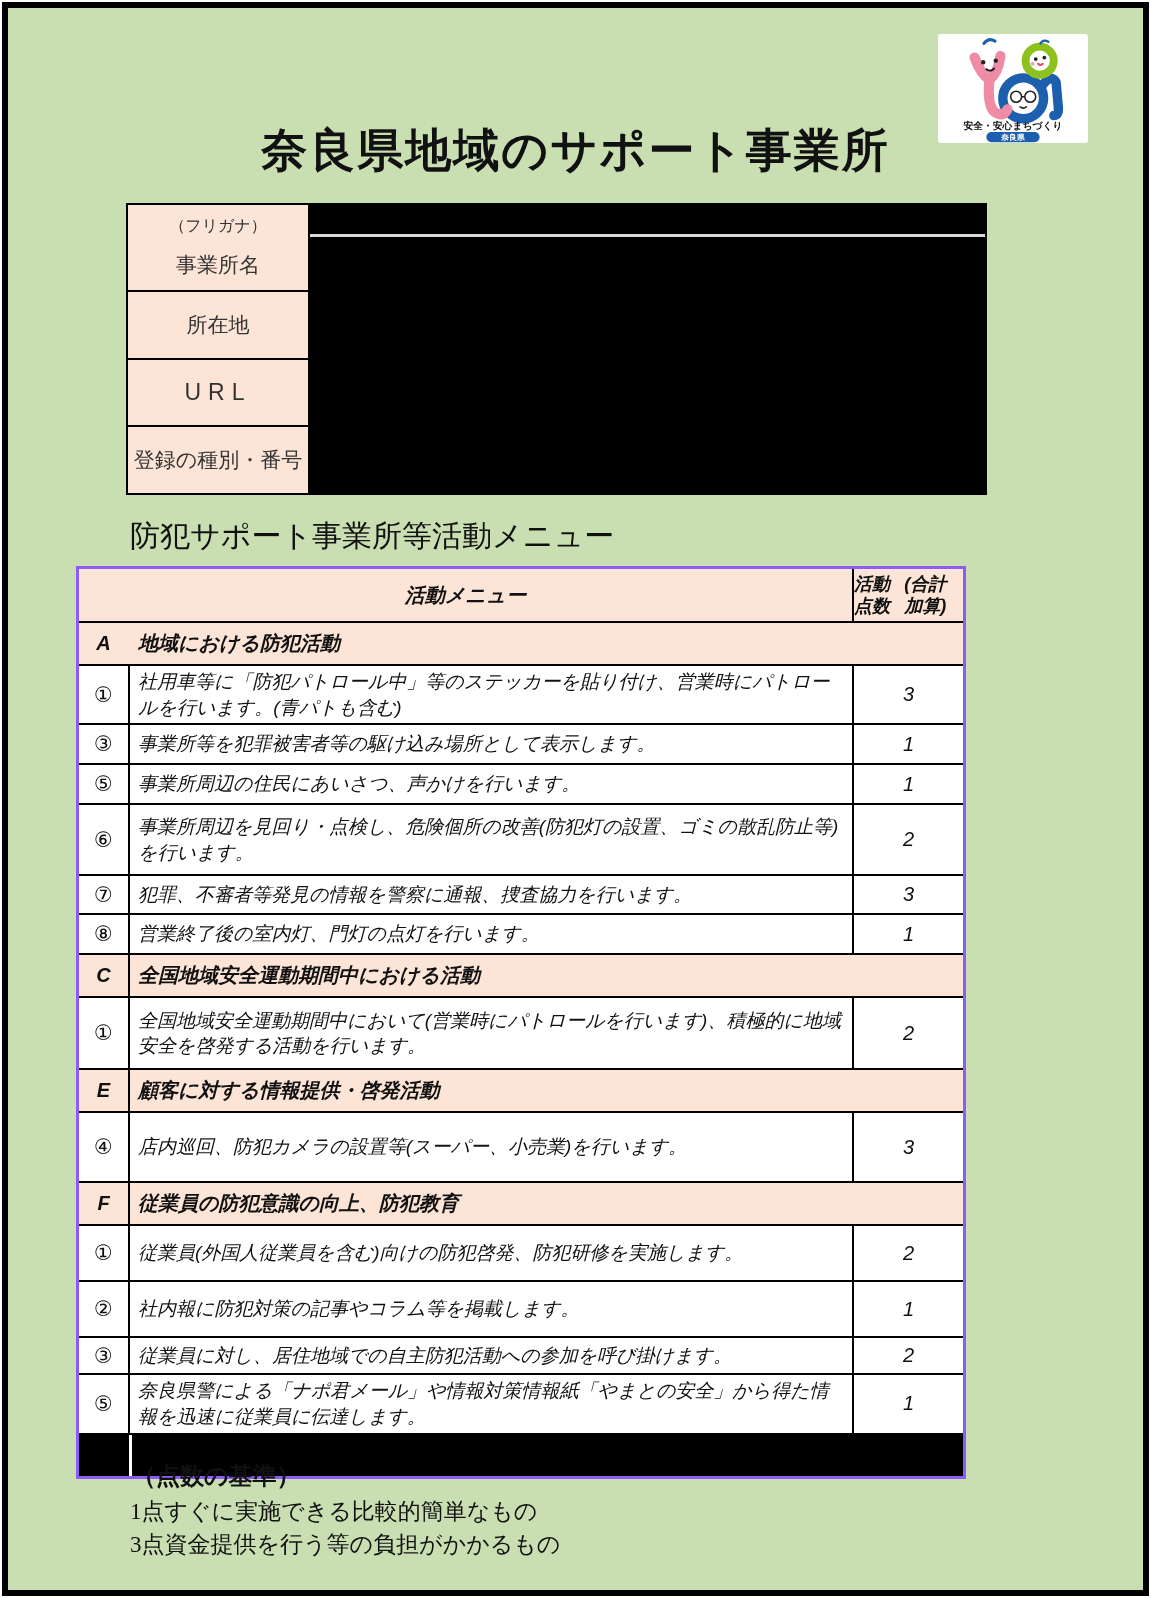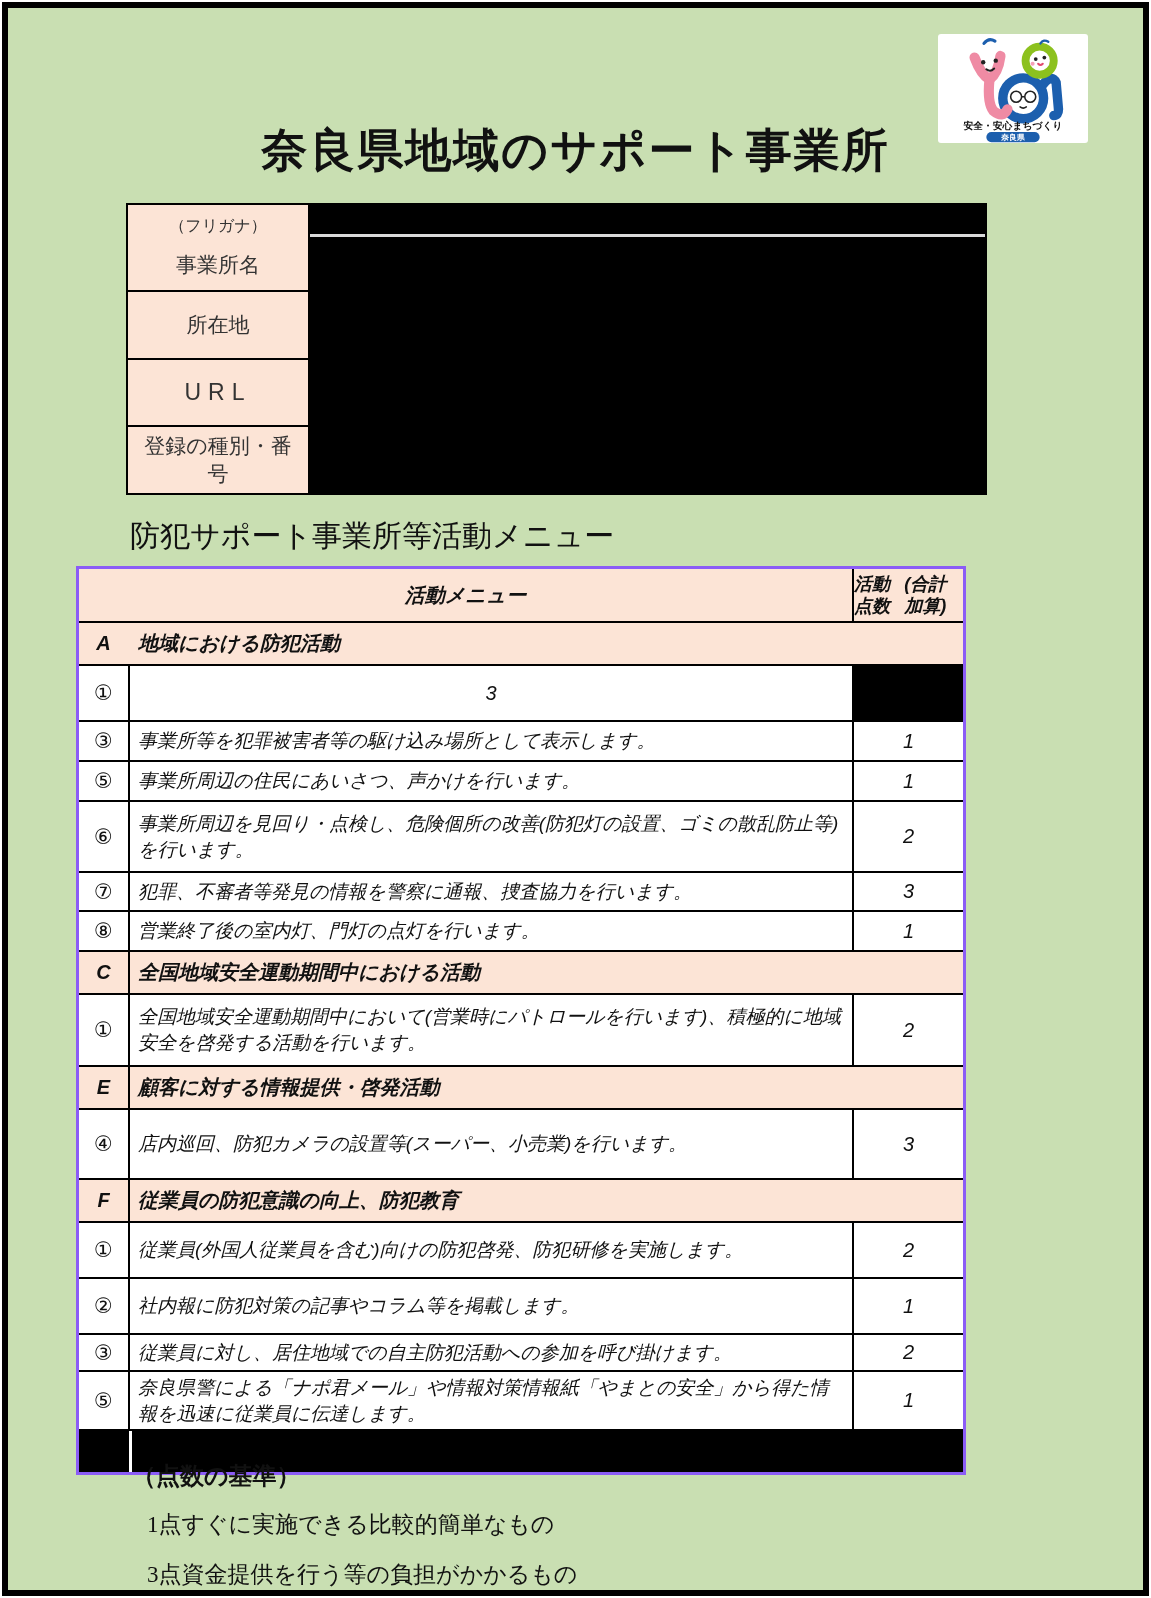--- a/index.html
+++ b/index.html
@@ -13,21 +13,21 @@
 
   
   .logo-box{position:absolute;top:26px;right:55px;width:150px;height:109px;background:#fff;
       border-radius:3px;display:flex;flex-direction:column;align-items:center;justify-content:flex-start;}
 
   
   .info-form{position:absolute;left:118px;top:195px;width:857px;background:#000;border:2px solid #000;
       display:flex;flex-direction:column;gap:2px;}
   .if-row{display:grid;grid-template-columns:180px 1fr;gap:2px;}
   .if-label{background:#fce4d6;display:flex;flex-direction:column;align-items:center;justify-content:center;
-      color:#333;text-align:center;padding:4px 15px;box-sizing:border-box;}
+      color:#333;text-align:center;padding:4px 4px;box-sizing:border-box;}
   .if-label-small{font-size:16px;margin-bottom:14px;color:#333;}
   .if-label-main{font-size:21px;color:#333;}
   .if-label-main.url{letter-spacing:7px;font-size:23px;}
   .if-value{background:#000;position:relative;}
   .gray-line{position:absolute;left:0;right:0;top:29px;height:3px;background:#d9d9d9;}
 
   
   .section-title{position:absolute;left:122px;top:508px;margin:0;font-size:30px;font-weight:500;color:#111;}
 
   
@@ -49,21 +49,21 @@
   .cat-letter{width:49px;flex:none;display:flex;align-items:center;justify-content:center;
       font-size:20px;font-weight:bold;color:#111;}
   .cat-title{display:flex;align-items:center;font-size:20px;font-weight:bold;padding:2px 8px;color:#111;}
   .m-black{position:relative;background:#000;}
   .m-black::after{content:"";position:absolute;left:50px;top:0;bottom:0;width:3px;background:#fff;}
 
   
   .notes{position:absolute;left:122px;top:1452px;
       font-family:"Liberation Serif","DejaVu Serif",serif;color:#111;}
   .notes-heading{font-size:24px;font-weight:bold;margin:0 0 4px 2px;}
-  .note-line{font-size:23px;line-height:1.42;margin:17px;}
+  .note-line{font-size:23px;line-height:1.42;margin:0;}
 </style>
 </head>
 <body>
 
 <div class="page">
 
   <h1 class="page-title">奈良県地域のサポート事業所</h1>
 
   <div class="logo-box">
     <svg width="150" height="139" viewBox="0 0 150 139">
@@ -134,20 +134,21 @@
       <div class="m-header-points">
         <span>活動点数</span>
         <span>(合計加算)</span>
       </div>
     </div>
     <div id="menu-rows" style="display:contents"><div class="m-row cat1" style="min-height: 41px;">
           <div class="cat-letter">A</div>
           <div class="cat-title">地域における防犯活動</div>
         </div><div class="m-row" style="min-height: 54px;">
           <div class="m-cell m-num">①</div>
+          <div class="m-cell m-text">社用車等に「防犯パトロール中」等のステッカーを貼り付け、営業時にパトロールを行います。(青パトも含む)</div>
           <div class="m-cell m-points">3</div>
         </div><div class="m-row" style="min-height: 38px;">
           <div class="m-cell m-num">③</div>
           <div class="m-cell m-text">事業所等を犯罪被害者等の駆け込み場所として表示します。</div>
           <div class="m-cell m-points">1</div>
         </div><div class="m-row" style="min-height: 38px;">
           <div class="m-cell m-num">⑤</div>
           <div class="m-cell m-text">事業所周辺の住民にあいさつ、声かけを行います。</div>
           <div class="m-cell m-points">1</div>
         </div><div class="m-row" style="min-height: 69px;">

